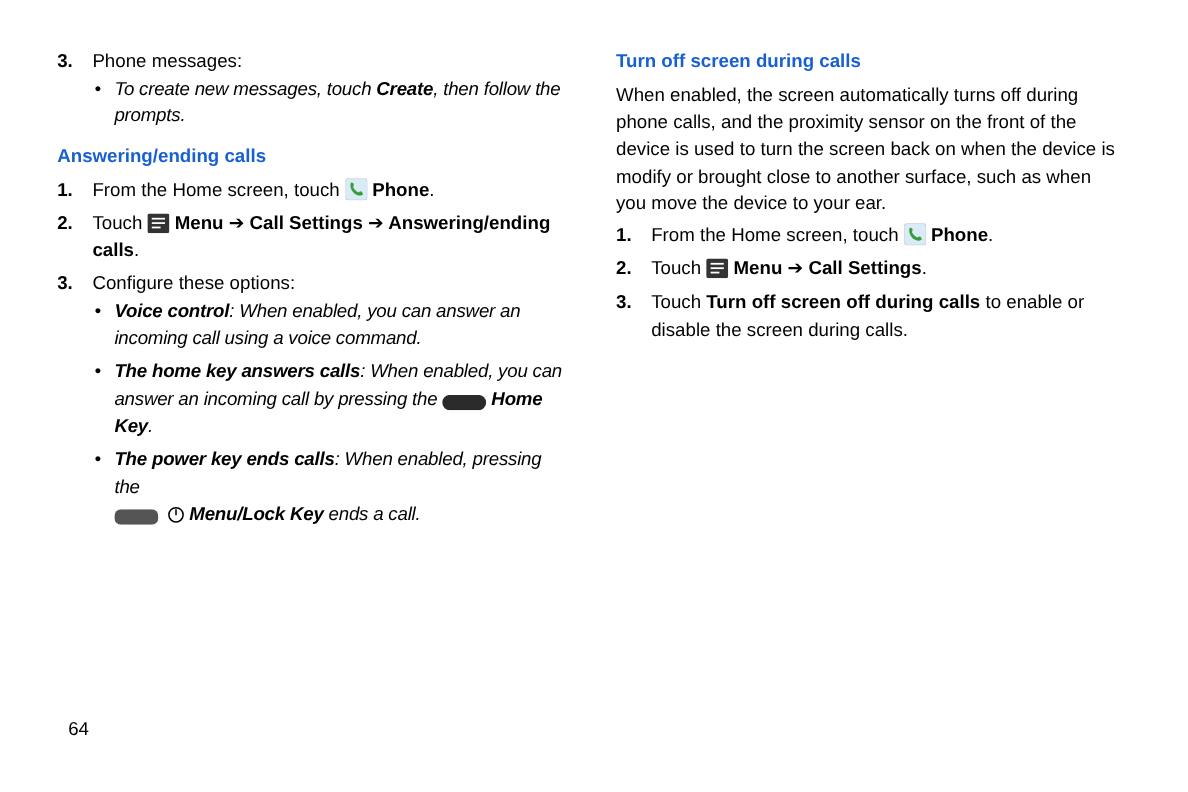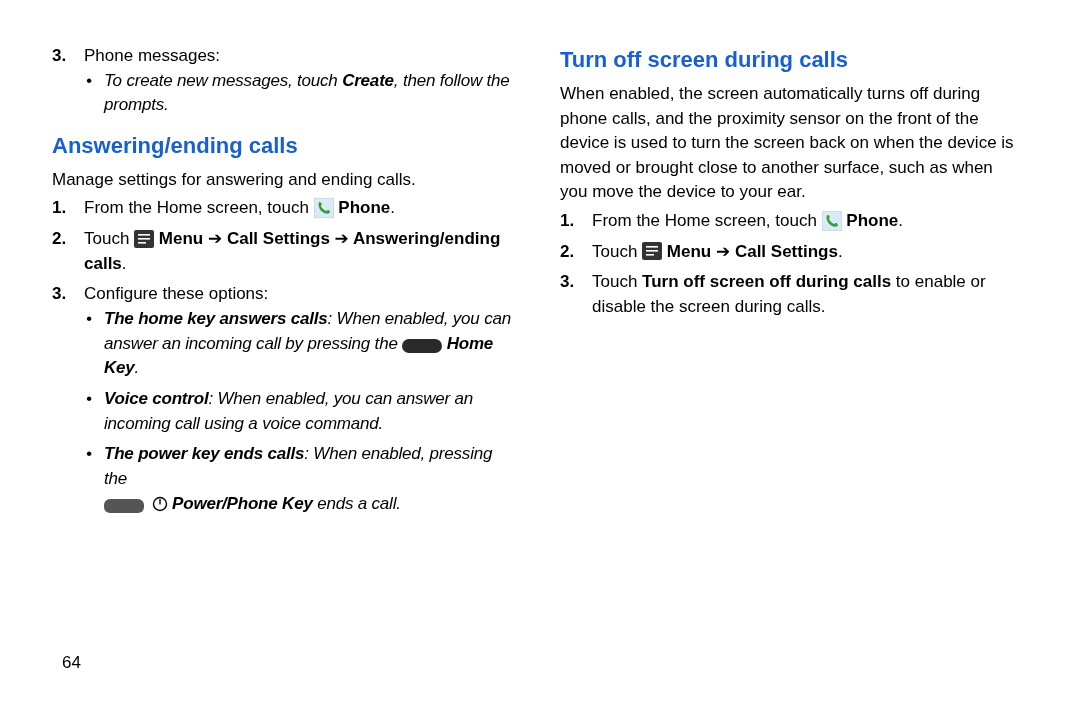--- a/index.html
+++ b/index.html
@@ -17,21 +17,21 @@
     .columns {
       display: flex;
       column-gap: 48px;
     }
     .col {
       width: 460px;
     }
     .section-heading {
       color: #1860d0;
       font-weight: bold;
-      font-size: 22px;
+      font-size: 17px;
       margin: 12px 0 6px 0;
     }
     .body-text {
       margin-bottom: 4px;
     }
     ol.steps {
       list-style: none;
       padding-left: 24px;
     }
     ol.steps > li {
@@ -107,21 +107,20 @@
         <span>Phone messages:</span>
         <ul class="bullets">
           <li class="condensed">
             <span>To create new messages, touch </span><b>Create</b><span>, then follow the prompts.</span>
           </li>
         </ul>
       </li>
     </ol>
 
     <div class="section-heading">Answering/ending calls</div>
-    <div class="body-text">Manage settings for answering and ending calls.</div>
 
     <ol class="steps">
       <li>
         <span class="step-num">1.</span>
         <span>From the Home screen, touch </span>
         <span class="icon icon-phone">
           <svg viewBox="0 0 20 20">
               <rect x="0" y="0" width="20" height="20" rx="3" fill="#d9ecf5" stroke="#aac" stroke-width="0.5"></rect>
               <path d="M5 4 C5 4 7 4 7.5 5 C8 6 7 8 7 8 C7 8 8.5 11.5 12 13 C12 13 13.5 11.5 14.5 12 C15.5 12.5 16 14.5 16 14.5 C16 14.5 14 17 10 15 C6 13 3.5 8 5 4 Z" fill="#3a9b3a"></path>
             </svg>
@@ -139,53 +138,53 @@
               <rect x="4" y="12" width="8" height="1.6" fill="#fff"></rect>
             </svg>
         </span>
         <b> Menu </b><span>➔</span><b> Call Settings </b><span>➔</span><b> Answering/ending calls</b><span>.</span>
       </li>
       <li>
         <span class="step-num">3.</span>
         <span>Configure these options:</span>
         <ul class="bullets">
           <li class="condensed">
+            <b>Voice control</b><span>: When enabled, you can answer an incoming call using a voice command.</span>
+          </li>
+          <li class="condensed">
             <b>The home key answers calls</b><span>: When enabled, you can answer an incoming call by pressing the </span><span class="icon icon-homekey">
               <svg viewBox="0 0 40 14">
                   <rect x="0" y="0" width="40" height="14" rx="7" fill="#2a2a2a"></rect>
                 </svg>
             </span><b> Home Key</b><span>.</span>
-          </li>
-          <li class="condensed">
-            <b>Voice control</b><span>: When enabled, you can answer an incoming call using a voice command.</span>
           </li>
           <li class="condensed">
             <b>The power key ends calls</b><span>: When enabled, pressing the </span><br>
             <span class="icon icon-powerlock">
               <svg viewBox="0 0 40 14">
                   <rect x="0" y="0" width="40" height="14" rx="6" fill="#555"></rect>
                 </svg>
             </span>
             <span class="icon icon-info" style="margin-left:3px;">
               <svg viewBox="0 0 16 16">
                   <circle cx="8" cy="8" r="6.5" fill="none" stroke="#000" stroke-width="1.4"></circle>
                   <line x1="8" y1="3" x2="8" y2="8.5" stroke="#000" stroke-width="1.4"></line>
                 </svg>
             </span>
-            <b> Power/Phone Key</b><span> ends a call.</span>
+            <b> Menu/Lock Key</b><span> ends a call.</span>
           </li>
         </ul>
       </li>
     </ol>
 
   </div>
 
   <div class="col">
     <div class="section-heading" style="margin-top:0;">Turn off screen during calls</div>
-    <div class="body-text">When enabled, the screen automatically turns off during phone calls, and the proximity sensor on the front of the device is used to turn the screen back on when the device is moved or brought close to another surface, such as when you move the device to your ear.</div>
+    <div class="body-text">When enabled, the screen automatically turns off during phone calls, and the proximity sensor on the front of the device is used to turn the screen back on when the device is modify or brought close to another surface, such as when you move the device to your ear.</div>
 
     <ol class="steps">
       <li>
         <span class="step-num">1.</span>
         <span>From the Home screen, touch </span>
         <span class="icon icon-phone">
           <svg viewBox="0 0 20 20">
               <rect x="0" y="0" width="20" height="20" rx="3" fill="#d9ecf5" stroke="#aac" stroke-width="0.5"></rect>
               <path d="M5 4 C5 4 7 4 7.5 5 C8 6 7 8 7 8 C7 8 8.5 11.5 12 13 C12 13 13.5 11.5 14.5 12 C15.5 12.5 16 14.5 16 14.5 C16 14.5 14 17 10 15 C6 13 3.5 8 5 4 Z" fill="#3a9b3a"></path>
             </svg>

